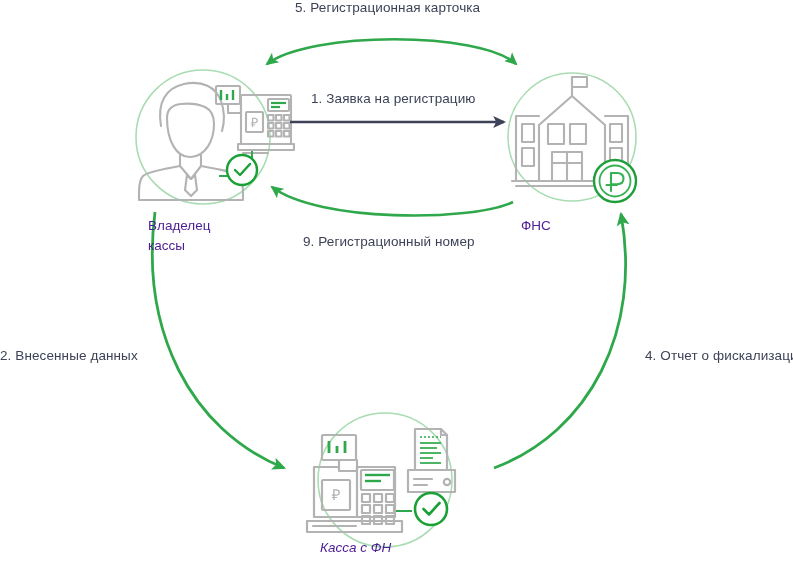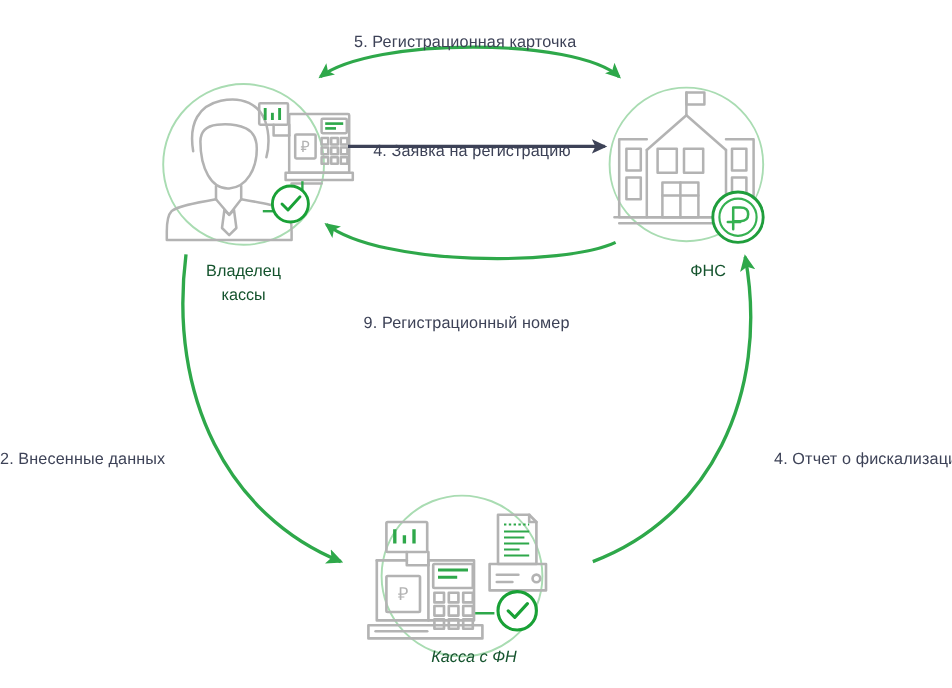--- a/index.html
+++ b/index.html
@@ -23,38 +23,37 @@
     top: 0;
     width: 793px;
     height: 573px;
   }
   .lbl {
     position: absolute;
     font-size: 13.5px;
     color: #3d4257;
     white-space: nowrap;
     letter-spacing: 0.1px;
-    margin-top: 27px;
   }
   .node-lbl {
     position: absolute;
     font-size: 13.5px;
-    color: #14532d;
+    color: #4c1d95;
     white-space: nowrap;
-    text-align: center;
+    text-align: left;
     line-height: 20px;
   }
   #lbl-5 { left: 295px; top: 0px; }
   #lbl-1 { left: 311px; top: 91px; }
   #lbl-2 { left: 303px; top: 234px; }
   #lbl-3 { left: 0px;   top: 348px; }
   #lbl-4 { left: 645px; top: 348px; }
 
   #nlbl-owner { left: 148px; top: 216px; width: 110px; }
-  #nlbl-fns   { left: 545px; top: 216px; width: 90px; }
+  #nlbl-fns   { left: 521px; top: 216px; width: 90px; }
   #nlbl-kassa { left: 320px; top: 538px; width: 150px; font-style: italic; }
 </style>
 </head>
 <body>
 
 <div id="stage">
 
   <svg class="svg-layer" viewBox="0 0 793 573" xmlns="http://www.w3.org/2000/svg">
     <defs>
       <marker id="arrowGreen" viewBox="0 0 10 10" refX="8" refY="5" markerWidth="5.2" markerHeight="5.2" orient="auto-start-reverse">
@@ -239,21 +238,21 @@
     <path d="M290 122 L504 122" fill="none" stroke="#3d4257" stroke-width="2.6" marker-end="url(#arrowDark)"></path>
 
     <path d="M513 202 C470 222 318 222 272 187" fill="none" stroke="#2ea84a" stroke-width="2.6" marker-end="url(#arrowGreen)"></path>
 
     <path d="M155 212 C140 330 190 430 284 468" fill="none" stroke="#2ea84a" stroke-width="2.8" marker-end="url(#arrowGreen)"></path>
 
     <path d="M494 468 C590 432 642 330 621 214" fill="none" stroke="#2ea84a" stroke-width="2.8" marker-end="url(#arrowGreen)"></path>
   </svg>
 
   <div class="lbl" id="lbl-5">5. Регистрационная карточка</div>
-  <div class="lbl" id="lbl-1">4. Заявка на регистрацию</div>
+  <div class="lbl" id="lbl-1">1. Заявка на регистрацию</div>
   <div class="lbl" id="lbl-2">9. Регистрационный номер</div>
   <div class="lbl" id="lbl-3">2. Внесенные данных</div>
   <div class="lbl" id="lbl-4">4. Отчет о фискализации</div>
 
   <div class="node-lbl" id="nlbl-owner">
     <div>Владелец</div>
     <div>кассы</div>
   </div>
   <div class="node-lbl" id="nlbl-fns">
     <div>ФНС</div>

